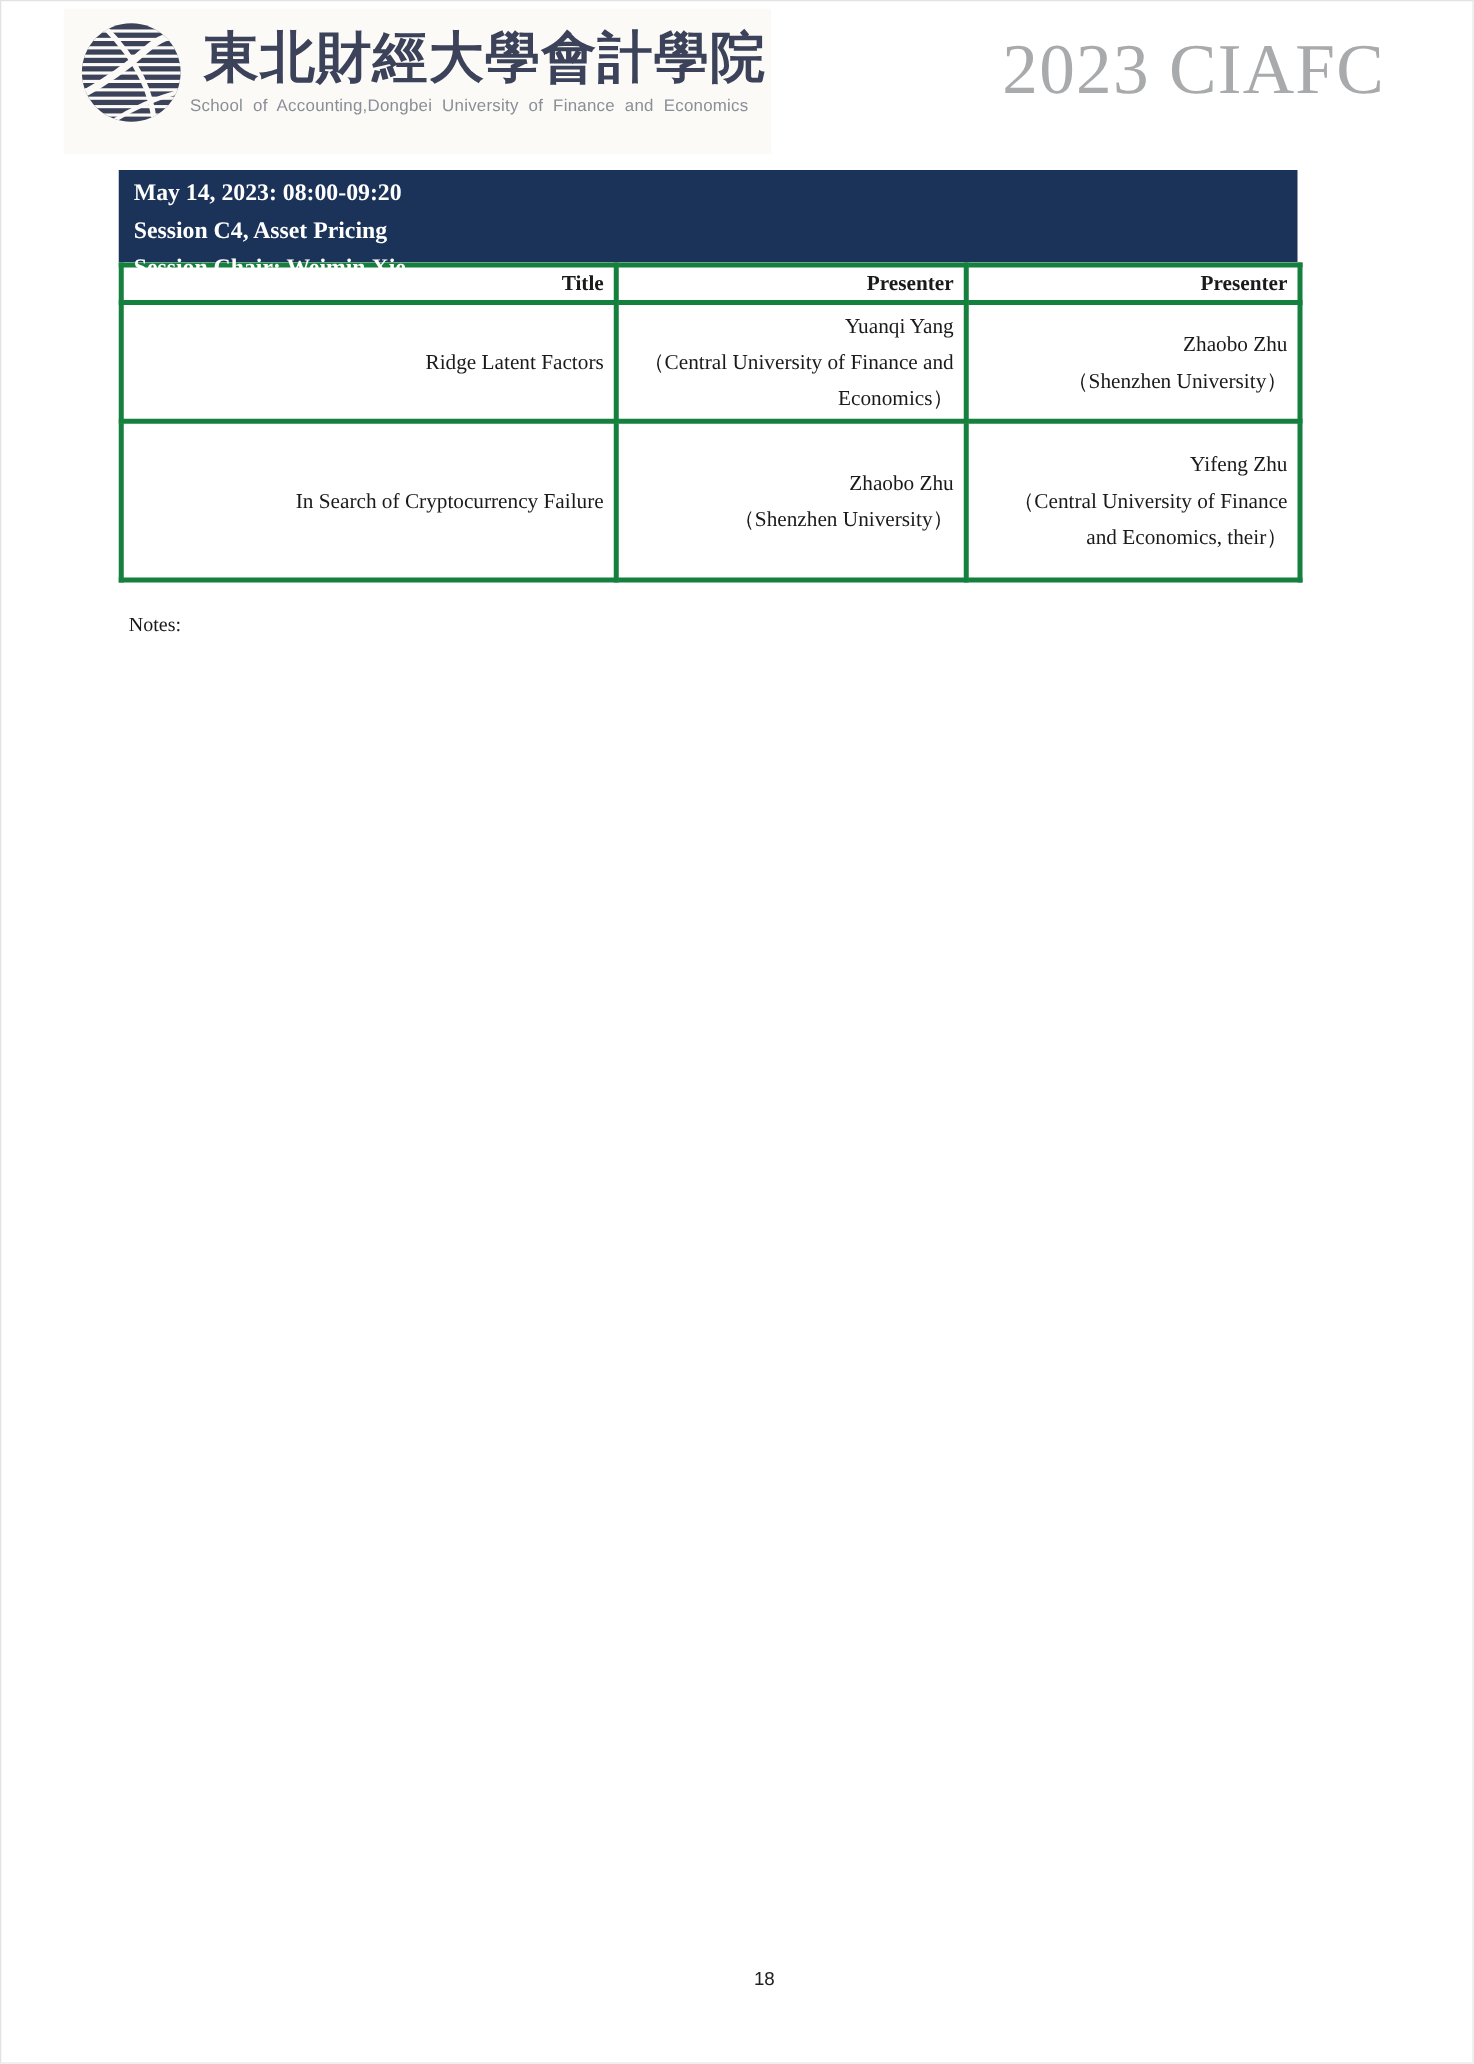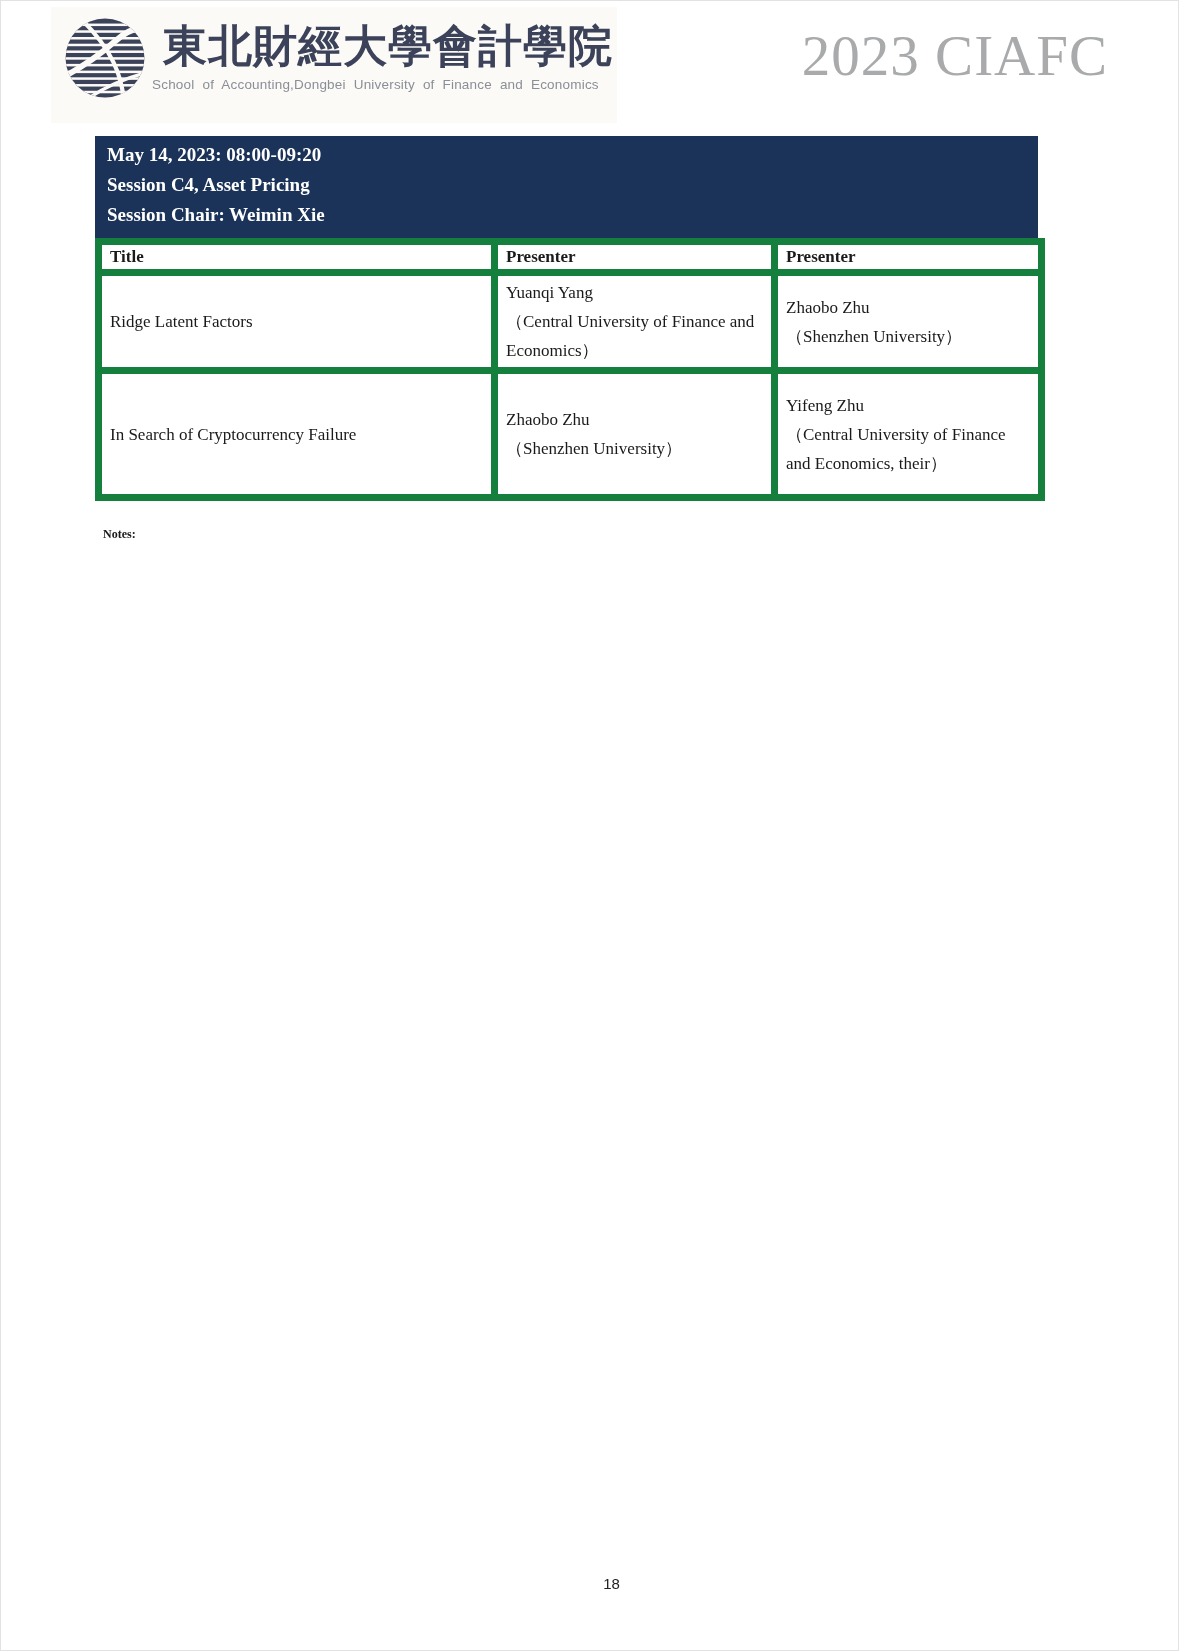--- a/index.html
+++ b/index.html
@@ -30,42 +30,42 @@
   .conf-mark {
     position:absolute; top:22px; right:70px;
     font-family:"Liberation Serif", serif; font-size:57px; font-weight:400;
     color:#A8AAAC; letter-spacing:1px;
   }
 
   
   .content { position:absolute; left:94px; top:135px; width:943px; }
 
   .session-bar {
-    width:100%; height:102px; background:#1B3358; color:#ffffff;
+    width:100%; height:74px; background:#1B3358; color:#ffffff;
     padding:4px 10px 0 12px;
     font-weight:700; font-size:19px; line-height:30px;
   }
   .session-bar div { white-space:nowrap; }
 
   table.schedule {
     width:100%; table-layout:fixed; border-collapse:collapse;
     border:2px solid #3b3b3b; background:#ffffff;
   }
   table.schedule th, table.schedule td {
-    border:7px solid #15803d; text-align:left; vertical-align:middle;
+    border:4px solid #15803d; text-align:right; vertical-align:middle;
     padding:2px 8px; overflow:hidden;
   }
   table.schedule th { height:30px; font-size:17px; font-weight:700; }
   table.schedule .row-1 td { height:93px; }
   table.schedule .row-2 td { height:127px; }
   table.schedule td { font-size:17px; line-height:29px; font-weight:400; }
   .col-title { width:396px; } .col-presenter { width:280px; } .col-discussant { width:267px; }
 
   .notes { margin-top:26px; padding:0 2px 0 8px; }
-  .notes-label { font-size:12px; font-weight:700; margin-bottom:1px; }
+  .notes-label { font-size:16px; font-weight:400; margin-bottom:1px; }
   .notes-body {
     font-size:17px; line-height:29.5px; text-align:justify; color:#1a1a1a;
   }
 
   .page-number {
     position:absolute; left:0; top:1574px; width:100%; text-align:center;
     font-family:"Liberation Sans", sans-serif; font-size:15px; color:#222;padding-left:44px;
   }
 </style>
 </head>

